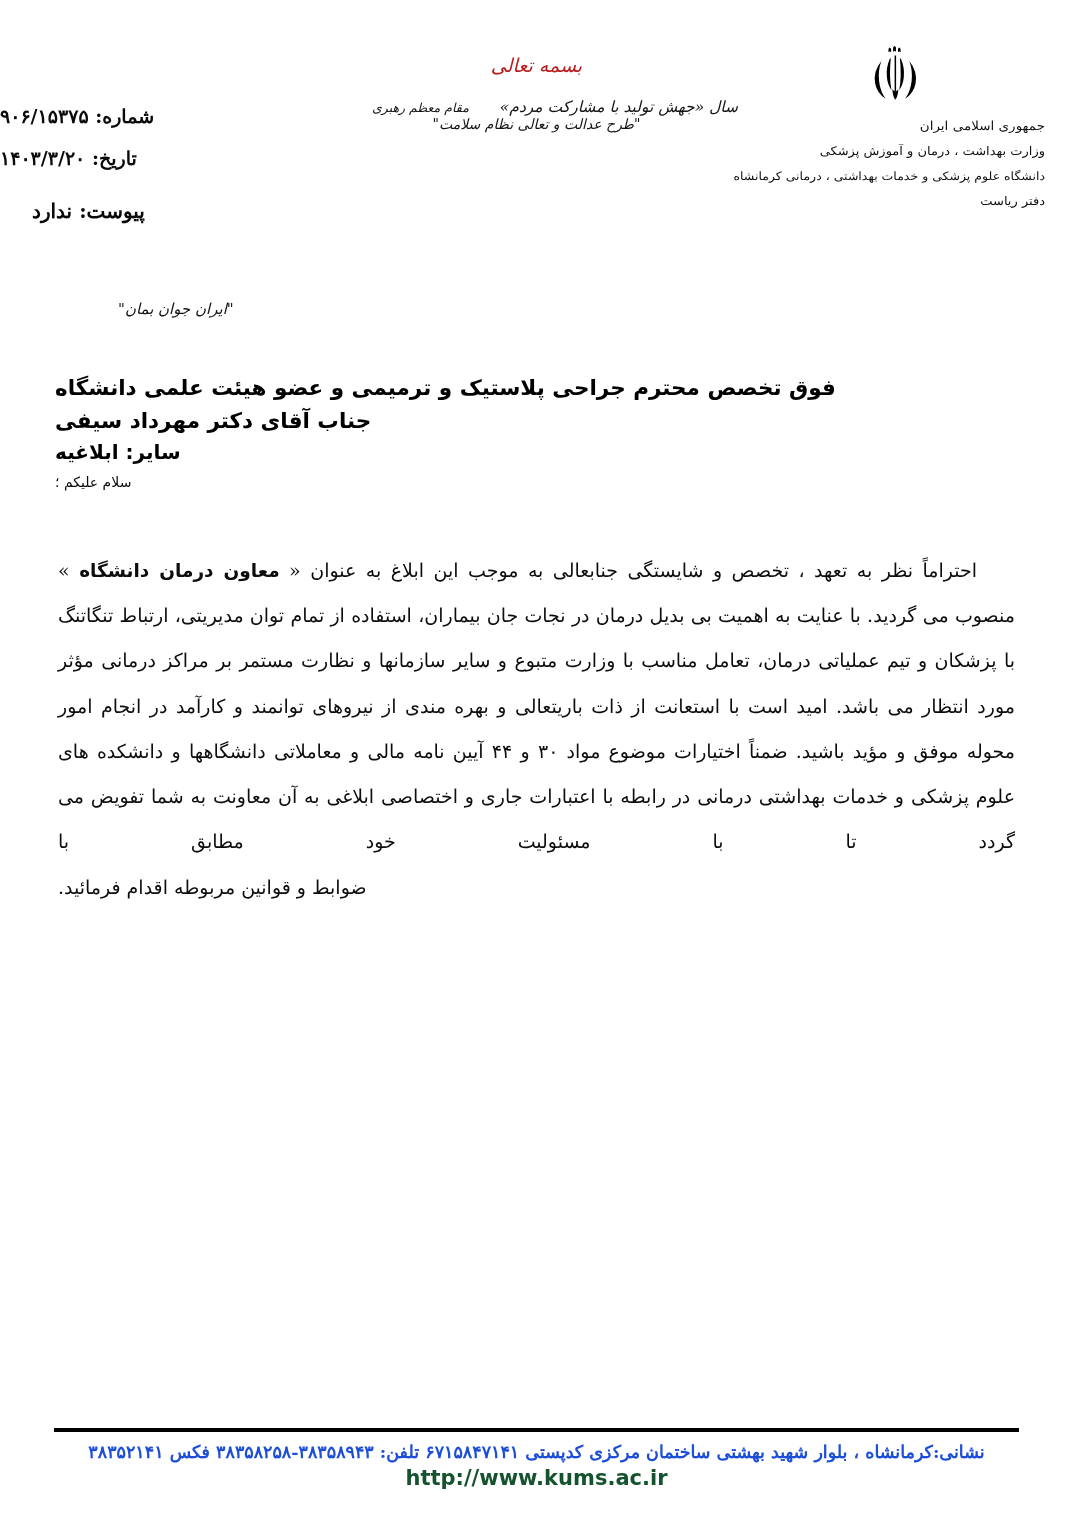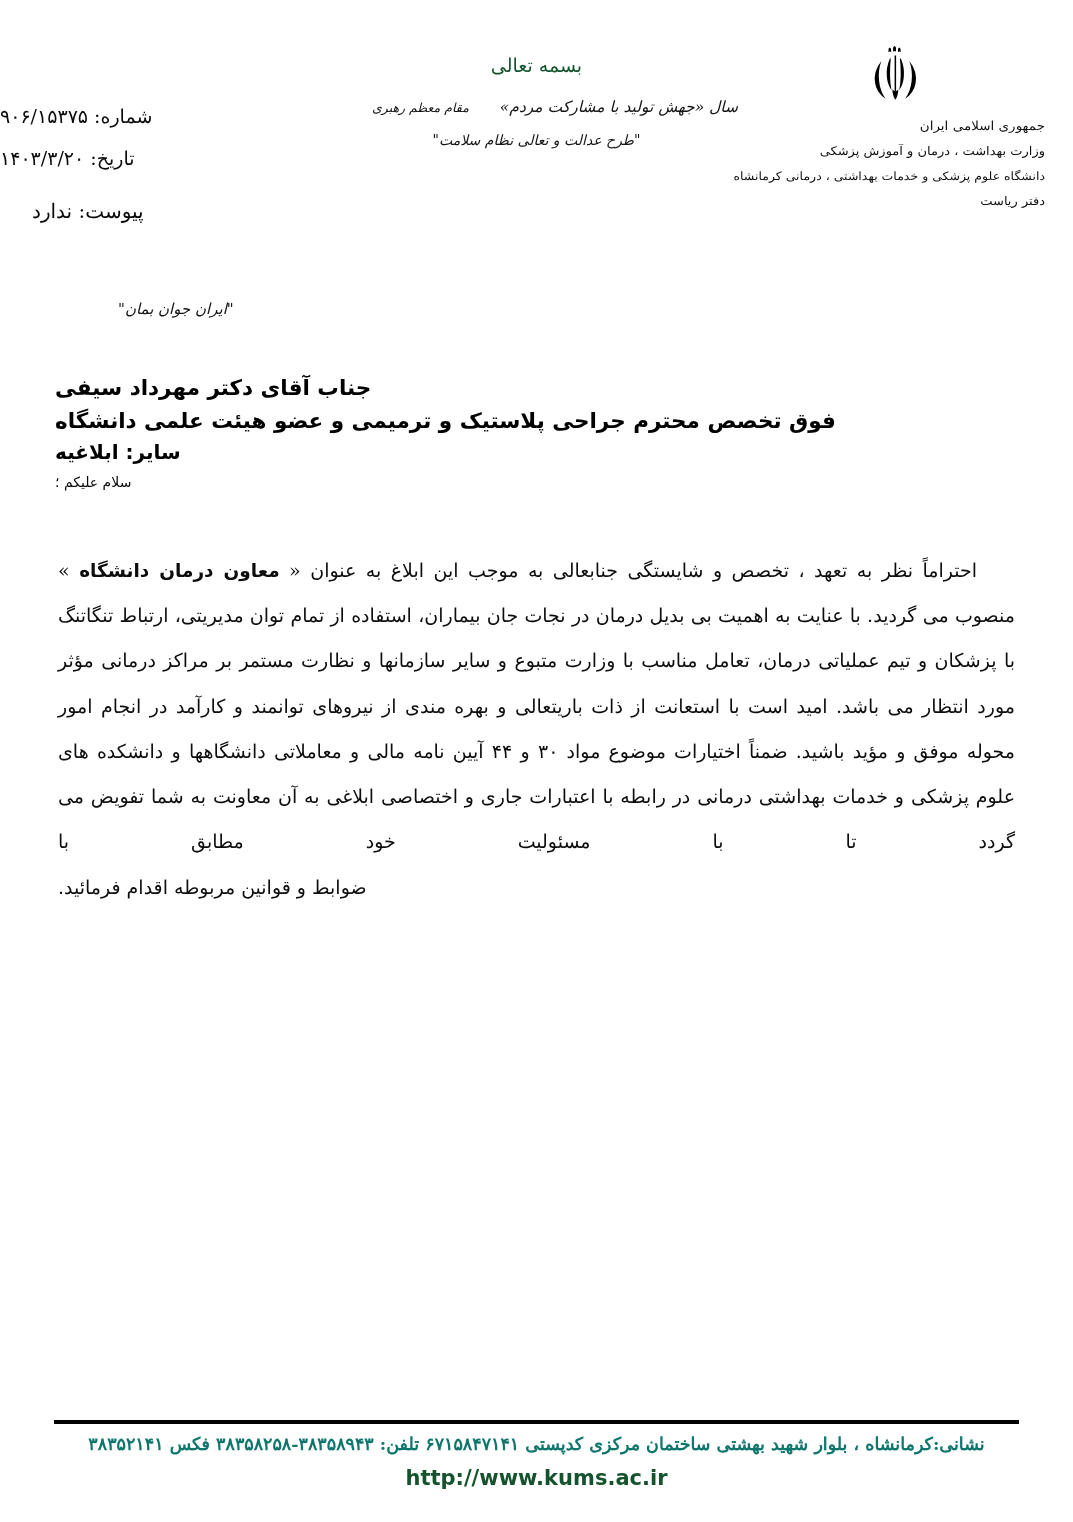--- a/index.html
+++ b/index.html
@@ -52,31 +52,32 @@
     top: 54px;
     left: 0;
     right: 0;
     text-align: center;
     direction: rtl;
     pointer-events: none;
   }
   .besmeh {
     font-family: "DejaVu Serif", "Liberation Serif", serif;
     font-size: 19px;
-    color: #14532d;
+    color: #b91c1c;
+    font-style: italic;
     margin-bottom: 22px;
     letter-spacing: -0.5px;
   }
   .slogan-row {
     display: block;
     font-family: "DejaVu Serif", "Liberation Serif", serif;
     font-size: 15.5px;
     color: #141414;
     font-style: italic;
-    margin-bottom: 16px;
+    margin-bottom: 0;
     letter-spacing: -0.3px;
     padding-left: 37px;
   }
   .slogan-row .attrib {
     font-size: 12.5px;
     margin-right: 26px;
     display: inline-block;
   }
   .plan-line {
     font-family: "DejaVu Serif", "Liberation Serif", serif;
@@ -91,21 +92,21 @@
     position: absolute;
     top: 105px;
     left: 0;
     width: 268px;
     direction: rtl;
     text-align: left;
   }
   .meta-row {
     font-family: "DejaVu Serif", "Liberation Serif", serif;
     font-size: 19px;
-    font-weight: 400;
+    font-weight: 700;
     color: #0a0a0a;
     margin-bottom: 20px;
     white-space: nowrap;
     letter-spacing: 0px;
   }
   .meta-row.attach {
     margin-top: 30px;
     font-size: 20px;
     margin-left: 32px;
   }
@@ -223,24 +224,24 @@
   .footer-rule {
     width: 965px;
     height: 4px;
     background: #000000;
     margin: 0 auto 10px auto;
   }
   .footer-addr {
     font-family: "DejaVu Serif", "Liberation Serif", serif;
     font-size: 17.5px;
     font-weight: 700;
-    color: #0f766e;
+    color: #1d4ed8;
     white-space: nowrap;
     letter-spacing: -0.2px;
-    margin-bottom: 12px;
+    margin-bottom: 4px;
   }
   .footer-url {
     font-family: "DejaVu Sans", "Liberation Sans", sans-serif;
     font-size: 21px;
     font-weight: 700;
     color: #14532d;
     direction: ltr;
   }
 </style>
 </head>
@@ -283,22 +284,22 @@
 
   <div class="meta">
     <div class="meta-row">شماره: ۹۰۶/۱۵۳۷۵</div>
     <div class="meta-row">تاریخ: ۱۴۰۳/۳/۲۰</div>
     <div class="meta-row attach">پیوست: ندارد</div>
   </div>
 
   <div class="iran-quote">"ایران جوان بمان"</div>
 
   <div class="recipient">
+    <div class="rcp-line rcp-title">فوق تخصص محترم جراحی پلاستیک و ترمیمی و عضو هیئت علمی دانشگاه</div>
     <div class="rcp-line rcp-name">جناب آقای دکتر مهرداد سیفی</div>
-    <div class="rcp-line rcp-title">فوق تخصص محترم جراحی پلاستیک و ترمیمی و عضو هیئت علمی دانشگاه</div>
     <div class="rcp-line rcp-subject">سایر: ابلاغیه</div>
     <div class="rcp-greet">سلام علیکم ؛</div>
   </div>
 
   <div class="body-text">
     <span>احتراماً نظر به تعهد ، تخصص و شایستگی جنابعالی به موجب این ابلاغ به عنوان « </span><span class="emph">معاون درمان دانشگاه</span><span> » منصوب می گردید. با عنایت به اهمیت بی بدیل درمان در نجات جان بیماران، استفاده از تمام توان مدیریتی، ارتباط تنگاتنگ با پزشکان و تیم عملیاتی درمان، تعامل مناسب با وزارت متبوع و سایر سازمانها و نظارت مستمر بر مراکز درمانی مؤثر مورد انتظار می باشد. امید است با استعانت از ذات باریتعالی و بهره مندی از نیروهای توانمند و کارآمد در انجام امور محوله موفق و مؤید باشید. ضمناً اختیارات موضوع مواد ۳۰ و ۴۴ آیین نامه مالی و معاملاتی دانشگاهها و دانشکده های علوم پزشکی و خدمات بهداشتی درمانی در رابطه با اعتبارات جاری و اختصاصی ابلاغی به آن معاونت به شما تفویض می گردد تا با مسئولیت خود  مطابق با </span><span class="last-line">ضوابط و قوانین مربوطه اقدام فرمائید.</span>
   </div>
 
 
   <div class="footer">

